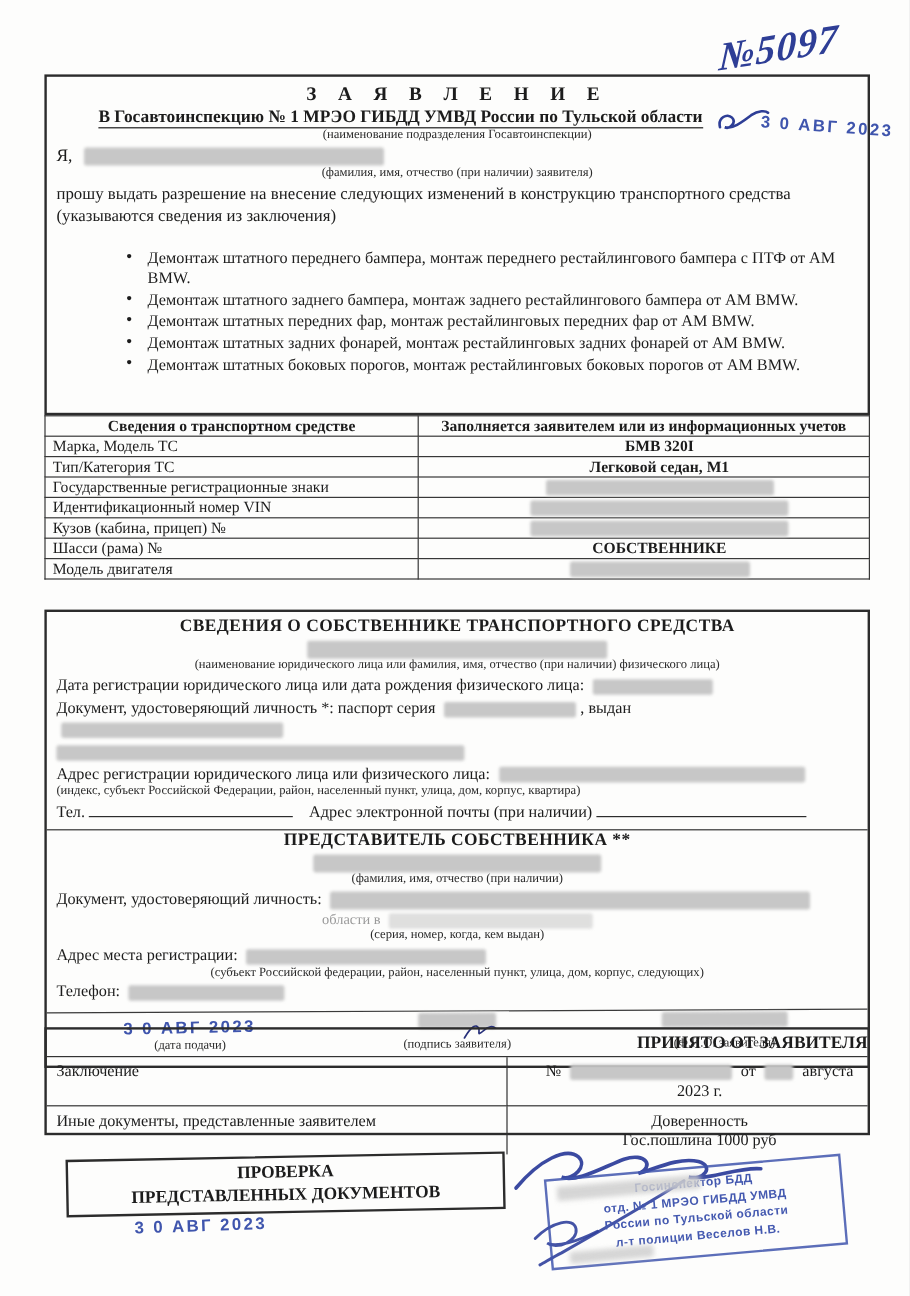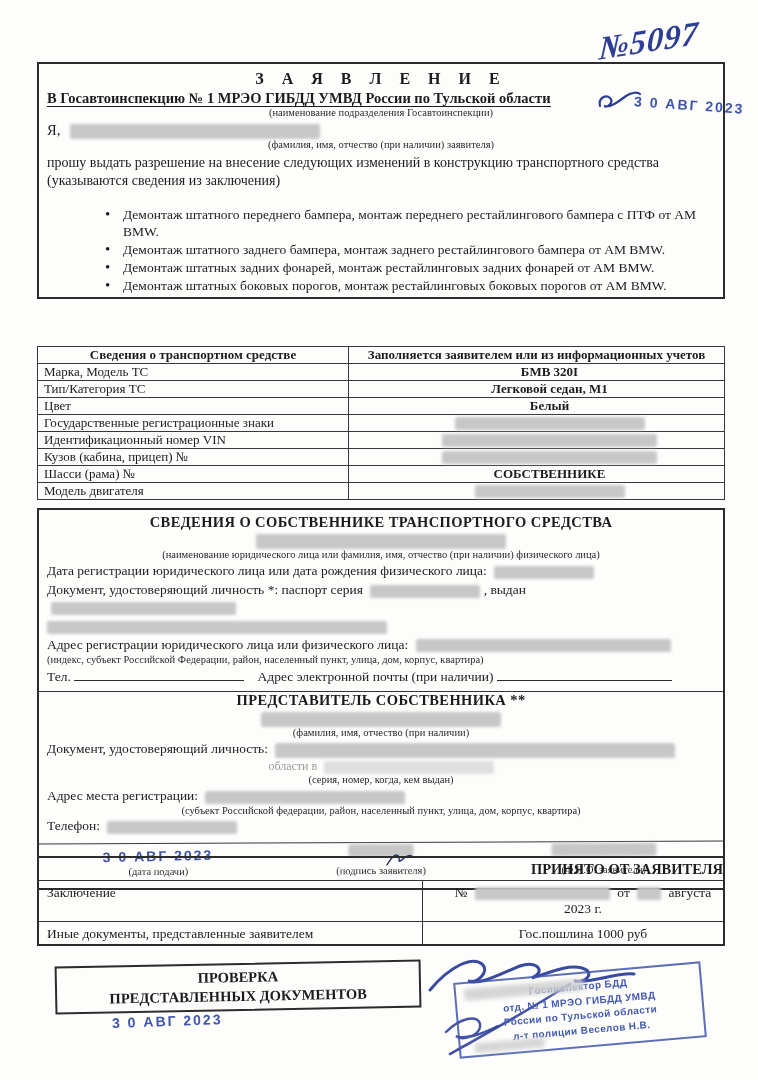--- a/index.html
+++ b/index.html
@@ -23,25 +23,25 @@
   }
   .underline-slot { display:inline-block; border-bottom:1px solid #2c2c2c; height:13px; vertical-align:baseline; }
   
   .doc-number {
     position:absolute; top:18px; left:598px; width:160px;
     font-style:italic; font-weight:bold; font-size:33px; color:#2e3e96;
     transform:rotate(-9deg) skewX(-12deg); letter-spacing:1px;
   }
   
   .main-box {
-    position:absolute; left:37px; top:62px; width:688px; height:237px;
+    position:absolute; left:37px; top:62px; width:688px; height:284px;
     border:2px solid #2c2c2c; padding:6px 8px 0 8px;
   }
   .title { text-align:center; font-weight:bold; font-size:16px; letter-spacing:7px; }
-  .addressee { font-size:14.5px; font-weight:bold; margin-top:2px; }
+  .addressee { font-size:14.5px; font-weight:bold; margin-top:2px;margin-left:35px; }
   .addressee .addr-text { border-bottom:1.5px solid #1c1c1c; }
   .applicant-line { font-size:14.5px; margin-top:3px; }
   .request { font-size:14px; line-height:1.28; margin-top:3px; }
   .mods { list-style:none; margin-top:16px; }
   .mods li {
     position:relative; font-size:13.5px; line-height:1.26;
     padding-left:76px; margin-top:1px;
   }
   .mods li::before {
     content:"•"; position:absolute; left:58px; top:-1px; font-size:15px;
@@ -137,20 +137,21 @@
     <div class="caption">(наименование подразделения Госавтоинспекции)</div>
     <div class="applicant-line">
       <span>Я,</span>
       <span class="redact tall" style="width:250px; margin-left:6px;"></span>
     </div>
     <div class="caption">(фамилия, имя, отчество (при наличии) заявителя)</div>
     <div class="request">прошу выдать разрешение на внесение следующих изменений в конструкцию транспортного средства (указываются сведения из заключения)</div>
     <ul class="mods">
       <li>Демонтаж штатного переднего бампера, монтаж переднего рестайлингового бампера с ПТФ от АМ BMW.</li>
       <li>Демонтаж штатного заднего бампера, монтаж заднего рестайлингового бампера от АМ BMW.</li>
+      <li>Демонтаж штатных передних фар, монтаж рестайлинговых передних фар от АМ BMW.</li>
       <li>Демонтаж штатных задних фонарей, монтаж рестайлинговых задних фонарей от АМ BMW.</li>
       <li>Демонтаж штатных боковых порогов, монтаж рестайлинговых боковых порогов от АМ BMW.</li>
     </ul>
   </div>
 
   <table class="veh-table">
     <colgroup>
         <col class="c1">
         <col>
       </colgroup>
@@ -161,24 +162,20 @@
     </tr>
     <tr>
       <td>Марка, Модель ТС</td>
       <td class="val">БМВ 320I</td>
     </tr>
     <tr>
       <td>Тип/Категория  ТС</td>
       <td class="val">Легковой седан, М1</td>
     </tr>
     <tr>
-      <td>Цвет</td>
-      <td class="val">Белый</td>
-    </tr>
-    <tr>
       <td>Государственные регистрационные знаки</td>
       <td class="val"><span class="redact" style="width:190px;"></span></td>
     </tr>
     <tr>
       <td>Идентификационный номер VIN</td>
       <td class="val"><span class="redact" style="width:215px;"></span></td>
     </tr>
     <tr>
       <td>Кузов (кабина, прицеп) №</td>
       <td class="val"><span class="redact" style="width:215px;"></span></td>
@@ -238,21 +235,21 @@
     </div>
     <div class="center-line" style="margin-top:0;">
       <span class="rep-partial">области в</span>
       <span class="redact" style="width:170px; opacity:.55; margin-left:3px;"></span>
     </div>
     <div class="caption">(серия, номер, когда, кем выдан)</div>
     <div class="field-line">
       <span>Адрес места регистрации:</span>
       <span class="redact" style="width:200px; margin-left:4px;"></span>
     </div>
-    <div class="caption" style="text-align:center;">(субъект Российской федерации, район, населенный пункт, улица, дом, корпус, квартира)</div>
+    <div class="caption" style="text-align:center;">(субъект Российской федерации, район, населенный пункт, улица, дом, корпус, следующих)</div>
     <div class="phone-right">
       <span>Телефон:</span>
       <span class="redact" style="width:130px; margin-left:4px;"></span>
     </div>
 
     <div class="sign-row">
       <div class="sign-col">
         <span class="blue-stamp">3 0 АВГ 2023</span>
         <div class="caption">(дата подачи)</div>
       </div>
@@ -278,20 +275,21 @@
         <span>№</span>
         <span class="redact" style="width:135px; margin:0 4px;"></span>
         <span>от</span>
         <span class="redact" style="width:24px; margin:0 4px;"></span>
         <span>августа 2023 г.</span>
       </div>
     </div>
     <div class="accepted-grid acc-row2">
       <div class="acc-cell">Иные документы, представленные заявителем</div>
       <div class="acc-cell right acc-line2">
+        <div>Доверенность</div>
         <div>Гос.пошлина 1000 руб</div>
       </div>
     </div>
   </div>
 
   <div class="check-box">
     <div>ПРОВЕРКА</div>
     <div>ПРЕДСТАВЛЕННЫХ ДОКУМЕНТОВ</div>
   </div>
 

